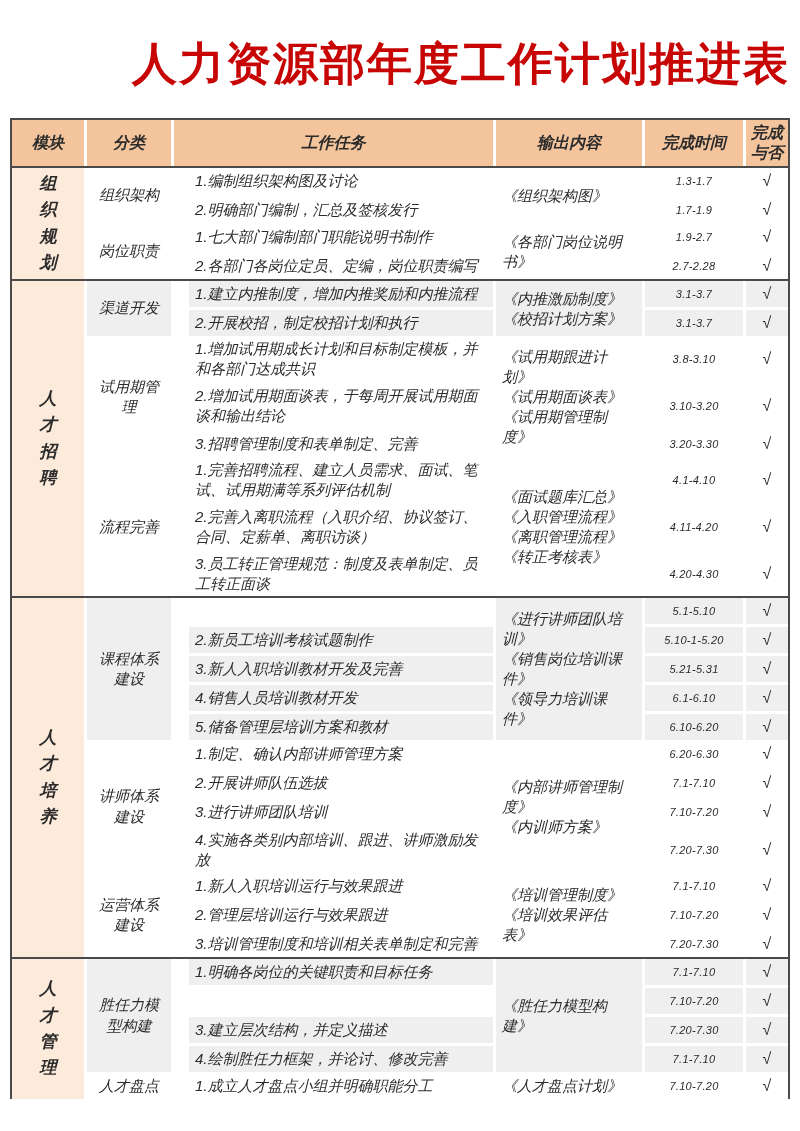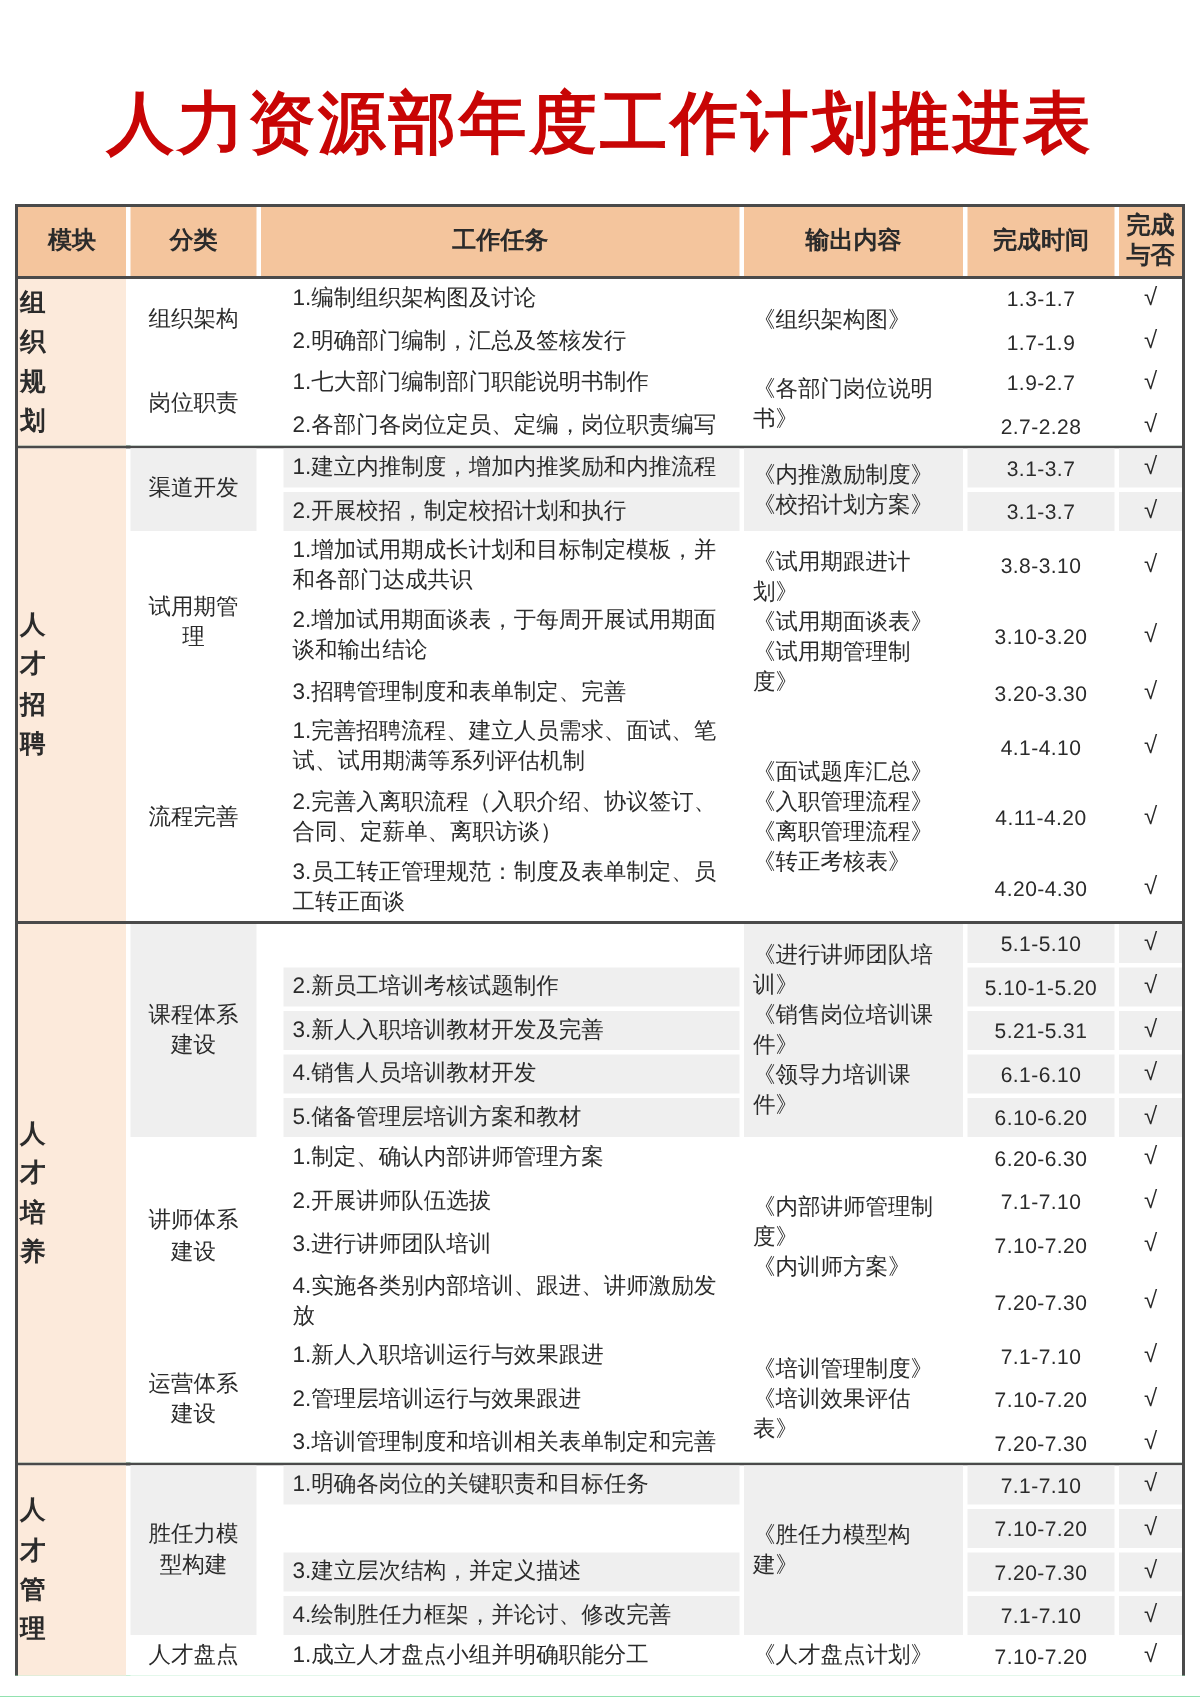--- a/index.html
+++ b/index.html
@@ -6,59 +6,59 @@
     --title_red:#c80505; --header_bg:#f4c59d; --module_bg:#fceadb;
     --alt_row_bg:#efefef; --border_dark:#4a4a4a; --text:#2b2b2b;
   }
   *{box-sizing:border-box;margin:0;padding:0;}
   html,body{width:800px;}
   body{
     height:1131px;background:#ffffff;color:var(--text);
     font-family:"Liberation Sans","DejaVu Sans",sans-serif;overflow:hidden;
   }
   .page-title{
-    margin:52px 10px 24px;text-align:center;
+    margin:34px 10px 24px;text-align:right;
     font-size:45px;font-weight:900;letter-spacing:2px;color:var(--title_red);
     white-space:nowrap;
   }
-  .table{width:780px;margin:0 10px;border:2px solid var(--border_dark);border-bottom:none;background:#22c55e;}
+  .table{width:780px;margin:0 10px;border:2px solid var(--border_dark);border-bottom:none;background:#22c55e;font-style:italic;}
   
   .thead{
     display:grid;grid-template-columns:72px 84px 1fr 146px 98px 42px;gap:3px;
     background:#fff;border-bottom:2px solid var(--border_dark);
   }
   .th{
     background:var(--header_bg);min-height:46px;display:flex;align-items:center;justify-content:center;
     font-weight:bold;font-size:16px;text-align:center;line-height:1.25;padding:2px 1px;
   }
   
   .mod{display:flex;align-items:stretch;background:#fff;}
   .mod + .mod{border-top:2px solid var(--border_dark);}
   .mcell{
     width:72px;flex:0 0 72px;margin-right:3px;background:var(--module_bg);
-    display:flex;align-items:center;justify-content:flex-start;
+    display:flex;align-items:center;justify-content:center;
   }
   .mtext{
     width:1.15em;word-break:break-all;text-align:center;
     font-weight:bold;font-size:17px;line-height:1.55;
   }
   .blocks{flex:1;display:flex;flex-direction:column;}
   .block{
     display:grid;grid-template-columns:84px 1fr 146px 98px 42px;gap:3px;
     grid-auto-rows:minmax(26px,auto);background:#fff;
   }
   .block + .block{margin-top:1px;}
   .cell{display:flex;background:transparent;}
   .block.gray .cell{background:var(--alt_row_bg);}
   .cat{grid-column:1;align-items:center;justify-content:center;text-align:center;
        font-size:15px;line-height:1.35;padding:2px 10px;}
   .task{grid-column:2;align-items:center;font-size:15px;line-height:20px;padding:2px 6px;margin-left:15px;}
   .out{grid-column:3;flex-direction:column;justify-content:center;
        font-size:15px;line-height:20px;padding:3px 6px;}
-  .time{grid-column:4;align-items:center;justify-content:center;font-size:14px;letter-spacing:.3px;}
+  .time{grid-column:4;align-items:center;justify-content:center;font-size:11px;letter-spacing:.3px;}
   .check{grid-column:5;align-items:center;justify-content:center;font-size:16px;}
   .span2{grid-row:1/span 2}.span3{grid-row:1/span 3}.span4{grid-row:1/span 4}
   .span5{grid-row:1/span 5}.span1{grid-row:1/span 1}
 </style>
 </head>
 <body>
 
 <h1 class="page-title">人力资源部年度工作计划推进表</h1>
 
 <div class="table">

